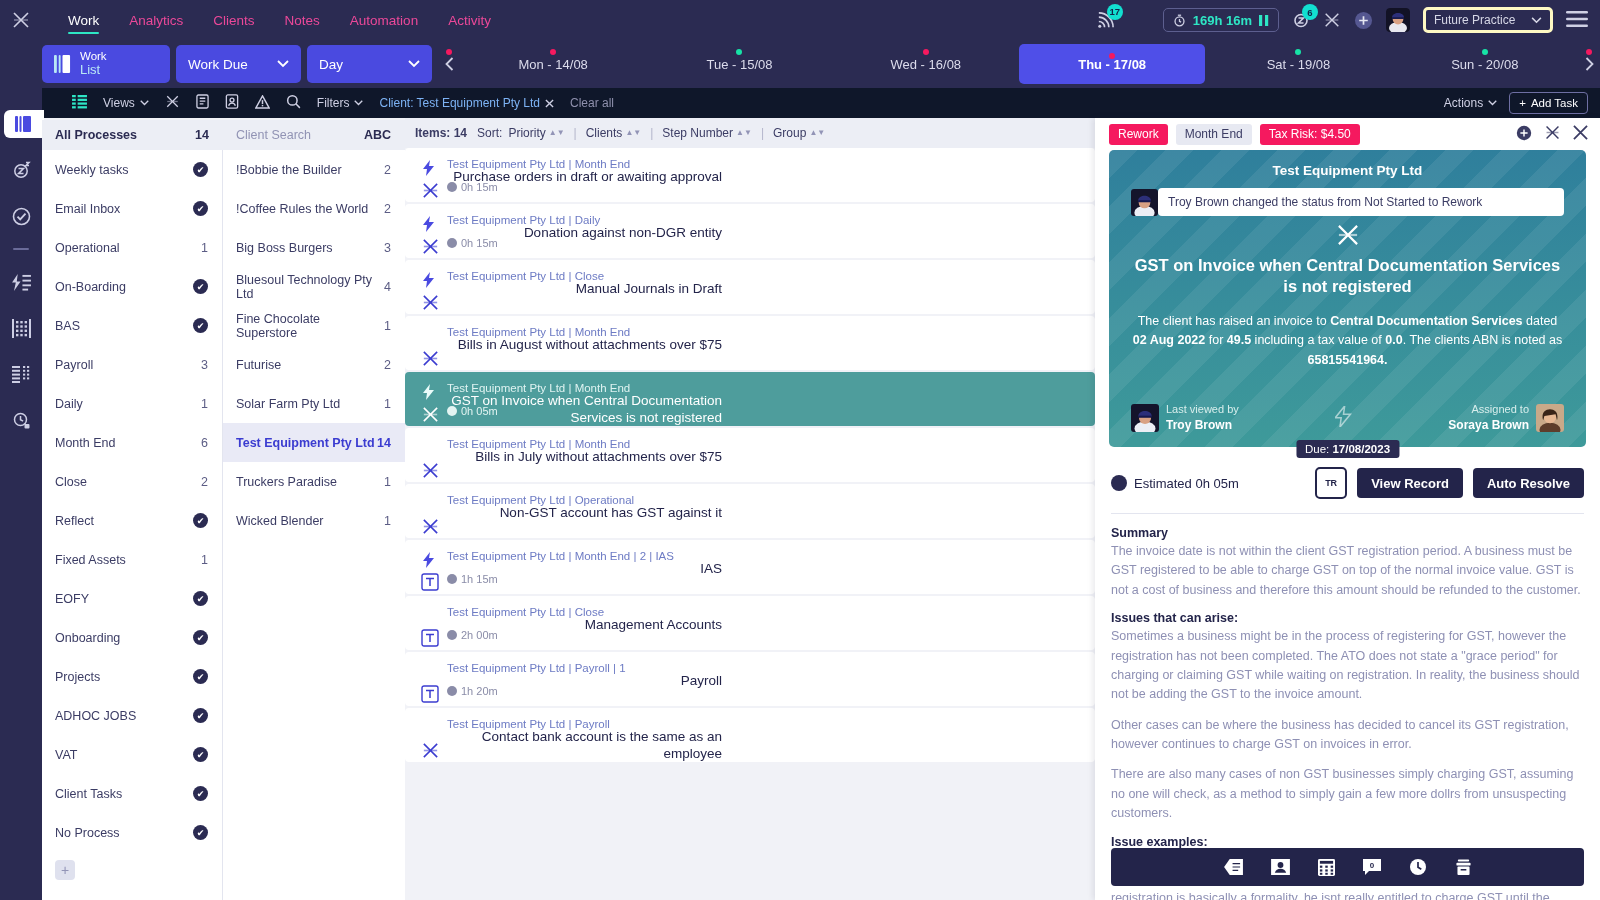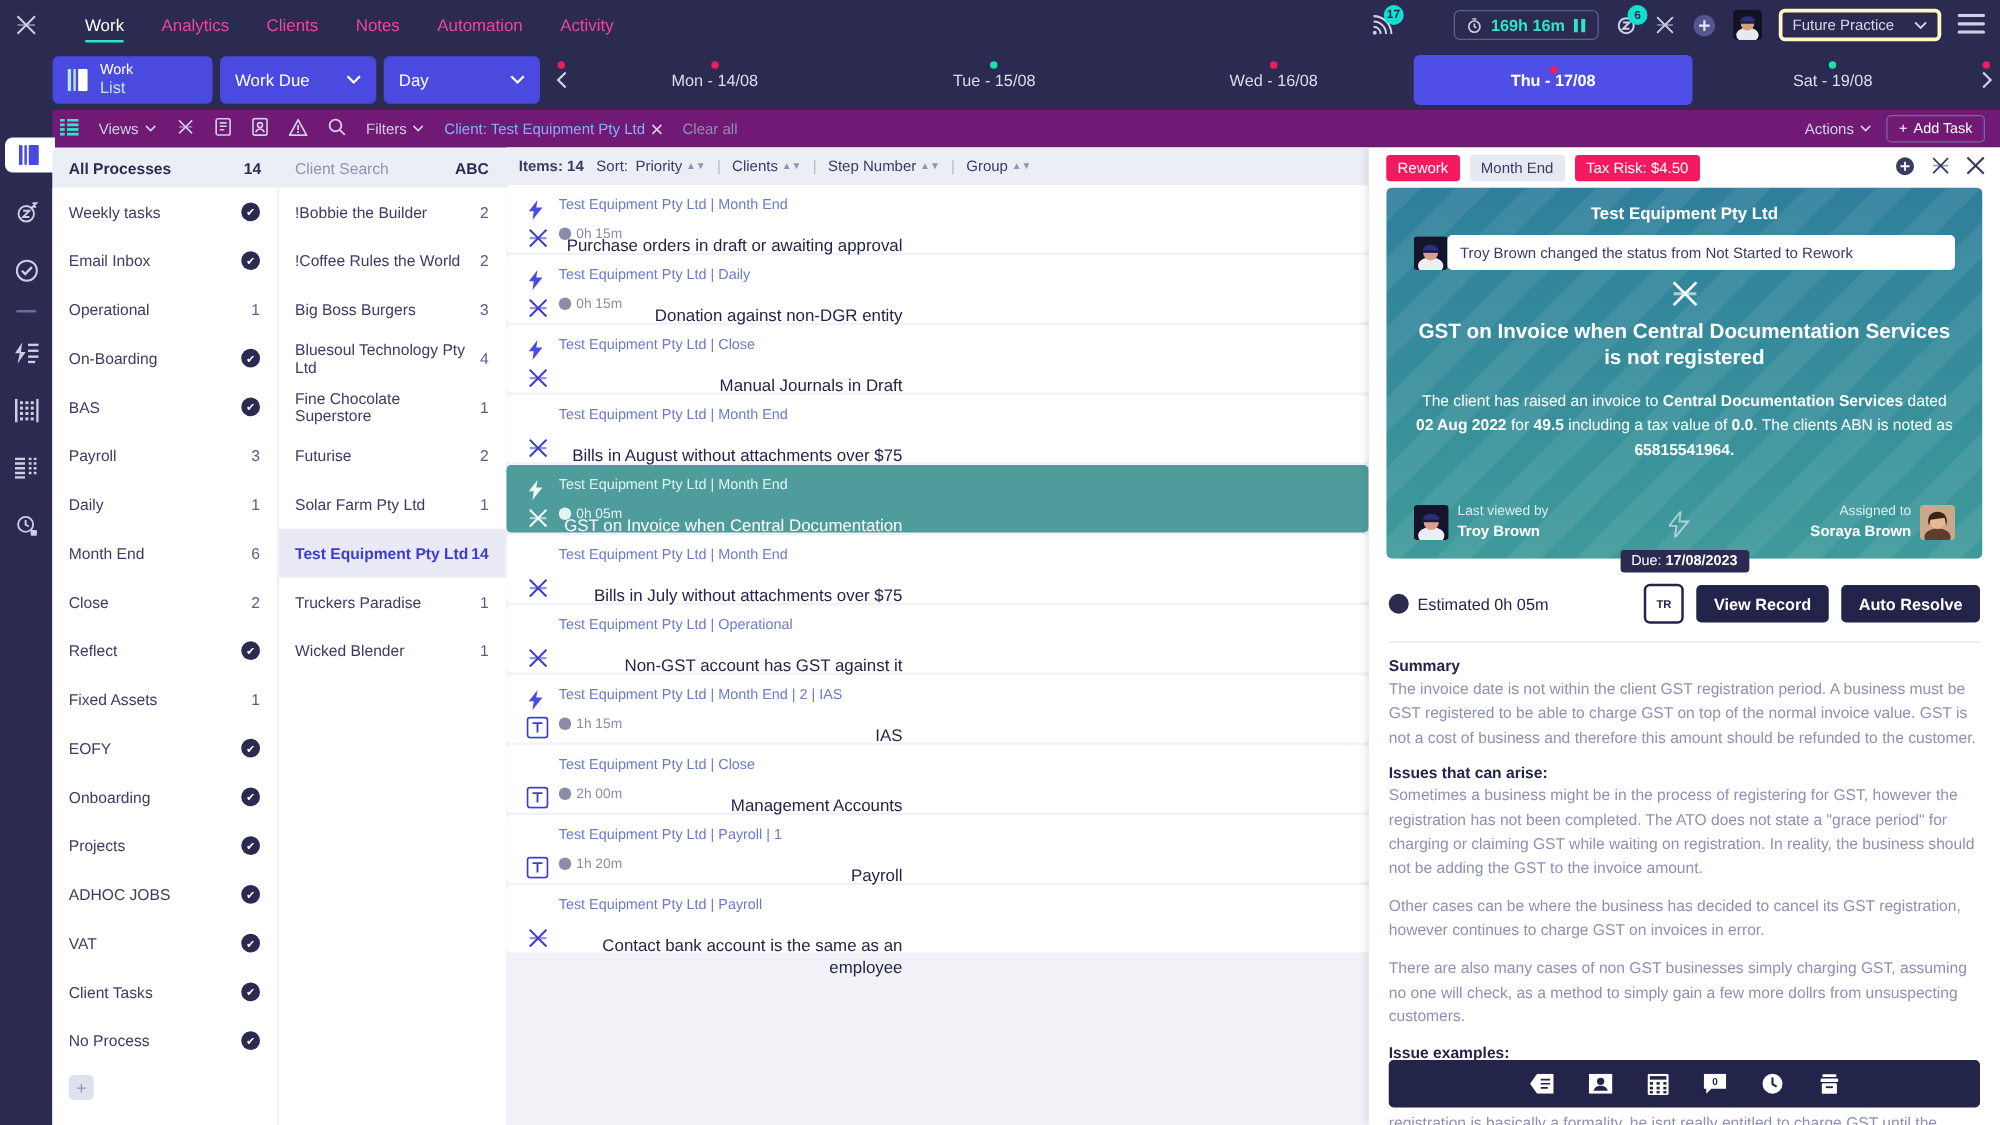--- a/index.html
+++ b/index.html
@@ -47,22 +47,22 @@
      color:#cfd0e4; position:relative; cursor:pointer; }
   .days { flex:1; display:flex; height:48px; }
   .day { flex:1; display:flex; align-items:center; justify-content:center; position:relative;
      color:#dcdcec; font-size:13px; cursor:pointer; }
   .day.active { background:#4f4fe8; color:#fff; font-weight:bold; border-radius:5px;
      margin:4px 0; }
   .dot { position:absolute; top:9px; left:50%; transform:translateX(-50%); width:6px; height:6px;
      border-radius:50%; }
 
   
-  .filterbar { position:absolute; left:0; top:88px; width:1600px; height:30px; background:#701a75;
-     display:flex; align-items:center; padding-left:48px; gap:16px; color:#cfd0e4; font-size:12px; }
+  .filterbar { position:absolute; left:0; top:88px; width:1600px; height:30px; background:#0f172a;
+     display:flex; align-items:center; padding-left:72px; gap:16px; color:#cfd0e4; font-size:12px; }
   .fb-item { display:flex; align-items:center; gap:5px; cursor:pointer; }
   .chip-filter { color:#7db3f5; }
   .clear-all { color:#8f90ad; cursor:pointer; }
   .fb-right { margin-left:auto; display:flex; align-items:center; gap:12px; padding-right:12px; }
   .addtask { border:1px solid #6e6fa3; border-radius:4px; height:22px; display:flex;
      align-items:center; gap:5px; padding:0 9px; color:#fff; font-size:11.5px; cursor:pointer;}
 
   
   .rail { position:absolute; left:0; top:88px; width:42px; height:812px; background:#2b2b52;
      display:flex; flex-direction:column; align-items:center; padding-top:22px; gap:18px; }
@@ -108,21 +108,21 @@
   .row { position:relative; height:54px; background:#fff; border-radius:4px; margin:0 0 2px 0;
      display:flex; align-items:center; cursor:pointer;text-align:right; }
   .row.hl { background:#4e9d9c; color:#fff; }
   .row .bolt { position:absolute; left:18px; top:12px; color:#4a4ae0; font-size:13px; }
   .row.hl .bolt { color:#eafcfa; }
   .row .tico { position:absolute; left:14px; top:31px; width:22px; height:22px; color:#3b3cd0;
      display:flex; align-items:center; justify-content:center; }
   .row.hl .tico { color:#fff; }
   .row .meta { position:absolute; left:42px; top:10px; font-size:11.5px; color:#6d7bc4; }
   .row.hl .meta { color:#dff3f1; }
-  .row .title { position:absolute; left:42px; top:41px; width:275px; font-size:13.5px;
+  .row .title { position:absolute; left:42px; top:21px; width:275px; font-size:13.5px;
      color:#23244a; line-height:1.25; }
   .row.hl .title { color:#fff; }
   .row .dur { position:absolute; left:42px; bottom:9px; font-size:11px; color:#8a8ca8;
      display:flex; align-items:center; gap:4px; }
   .row.hl .dur { color:#e3f4f2; }
   .clockico { width:10px; height:10px; border-radius:50%; background:#8a8ca8; display:inline-block; }
   .row.hl .clockico { background:#e3f4f2; }
 
   
   .ph { width:100%; height:100%; display:block; }
@@ -145,21 +145,21 @@
      padding:13px 22px 14px; color:#fff; position:relative; }
   .hero-client { text-align:center; font-size:13.5px; font-weight:bold; margin-bottom:10px; }
   .bubble-wrap { display:flex; align-items:center; gap:0; }
   .bubble-av { width:27px; height:27px; border-radius:3px; overflow:hidden; flex:none; }
   .bubble { flex:1; background:#fff; color:#3b3c64; border-radius:4px; padding:7px 10px;
      font-size:12px; }
   .hero-logo { text-align:center; margin:6px 0 4px; }
   .hero-title { text-align:center; font-size:16.5px; font-weight:bold; line-height:1.3;
      margin:4px 0 14px; }
   .hero-body { font-size:12.5px; line-height:1.55; margin-bottom:32px;text-align:center; }
-  .hero-foot { display:flex; align-items:flex-end; justify-content:space-between; font-size:11.5px;gap:35px; }
+  .hero-foot { display:flex; align-items:center; justify-content:space-between; font-size:11.5px;gap:35px; }
   .hf-col { display:flex; align-items:center; gap:7px; }
   .hf-av { width:28px; height:28px; border-radius:3px; overflow:hidden; flex:none; }
   .hf-lbl { color:#d8eeec; font-size:11px; line-height:1.35; }
   .hf-lbl b { color:#fff; display:block; font-size:12px; }
   .due-pill { position:absolute; left:50%; transform:translateX(-50%); bottom:-11px;
      background:#2b2b52; color:#fff; font-size:11.5px; border-radius:3px; padding:3px 9px; }
 
   .d-actions { display:flex; align-items:center; padding:20px 16px 0 16px; gap:10px; }
   .est { display:flex; align-items:center; gap:7px; font-size:13px; color:#23244a; }
   .clock-dark { width:16px; height:16px; border-radius:50%; background:#2b2b52; }
@@ -318,20 +318,24 @@
           <span class="dot" style="background:#f5195f"></span>
           <span>Wed - 16/08</span>
         </div>
       <div class="day active">
           <span class="dot" style="background:#f5195f"></span>
           <span>Thu - 17/08</span>
         </div>
       <div class="day">
           <span class="dot" style="background:#17e3a6"></span>
           <span>Sat - 19/08</span>
+        </div>
+      <div class="day">
+          <span class="dot" style="background:#17e3a6"></span>
+          <span>Sun - 20/08</span>
         </div>
     </div>
     <div class="arrowbtn">
       <span class="dot" style="background:#f5195f"></span>
       <svg width="9" height="14" viewBox="0 0 9 14">
           <path d="M1.5 1l6 6-6 6" stroke="#cfd0e4" stroke-width="1.8" fill="none"></path>
         </svg>
     </div>
   </div>
 

